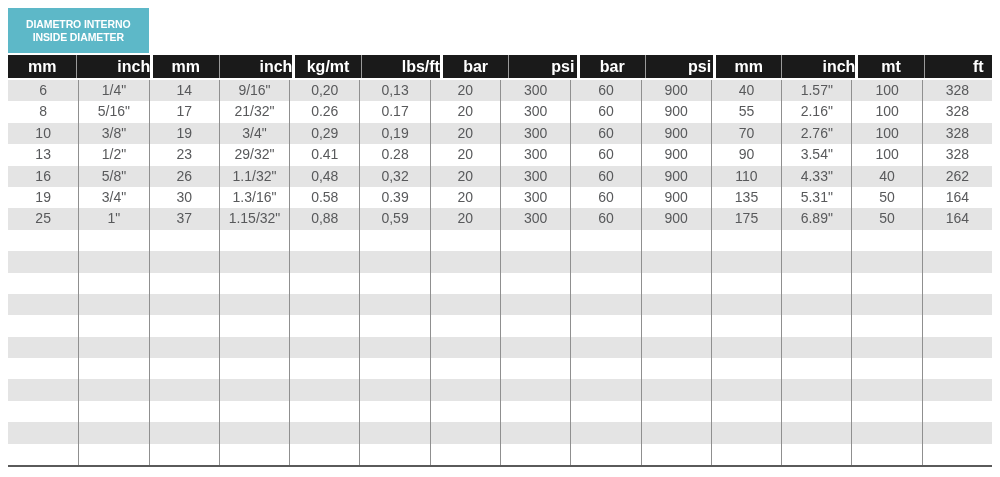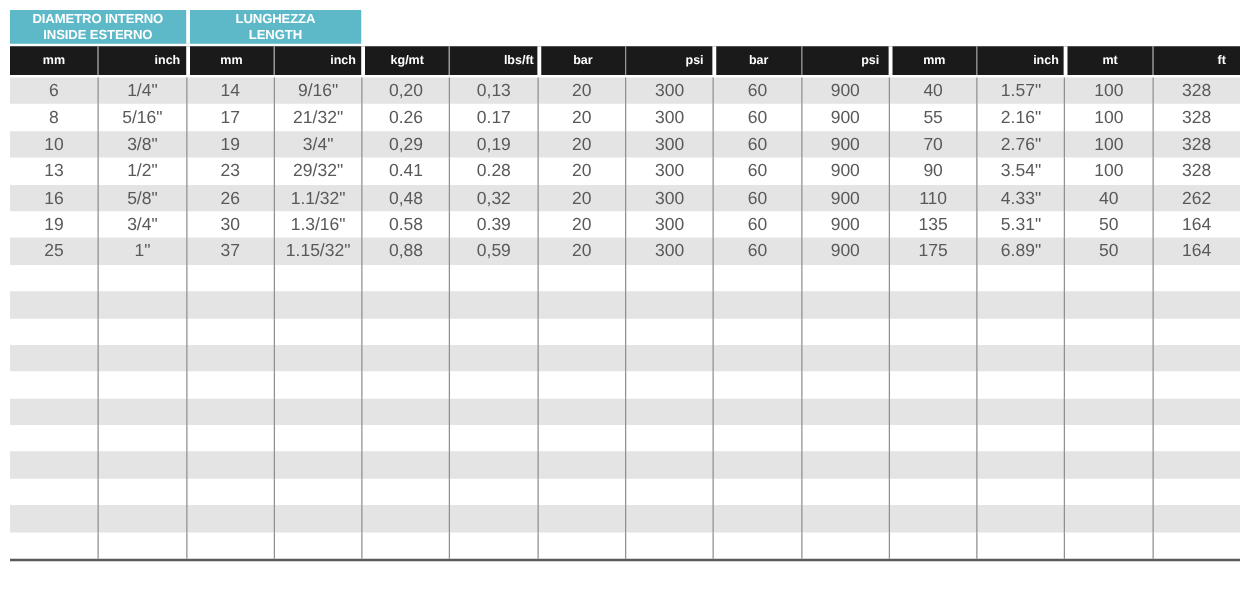--- a/index.html
+++ b/index.html
@@ -22,21 +22,21 @@
   .spec-table { width: 984px; }
 
   
   .group-row {
     display: grid;
     grid-template-columns: repeat(14, 1fr);
     margin-bottom: 2px;
   }
   .group-box {
     grid-column: span 2;
-    height: 27px;
+    height: 45px;
     background: var(--teal);
     color: var(--header-text);
     display: flex;
     flex-direction: column;
     align-items: center;
     justify-content: center;
     text-align: center;
     font-weight: bold;
     font-size: 10.5px;
     letter-spacing: -0.1px;
@@ -50,21 +50,21 @@
     display: grid;
     grid-template-columns: repeat(14, 1fr);
     margin-bottom: 2px;
   }
   .unit-cell {
     height: 23px;
     line-height: 23px;
     background: var(--black-bar);
     color: #ffffff;
     font-weight: bold;
-    font-size: 10px;
+    font-size: 16px;
     text-align: center;
   }
   .unit-cell.inner-sep  { border-left: 1px solid #9a9a9a; padding-left: 40px; }
   .unit-cell.group-sep  { border-left: 3px solid #ffffff; }
 
   
   .table-body { border-bottom: 2px solid var(--bottom-border); }
   .body-row {
     display: grid;
     grid-template-columns: repeat(14, 1fr);
@@ -83,25 +83,21 @@
   .cell:first-child { border-left: none; }
 </style>
 </head>
 <body>
 
 <div class="page">
   <div class="spec-table">
     <div class="group-row" id="group-row">
         <div class="group-box">
           <div>DIAMETRO INTERNO</div>
-          <div>INSIDE ESTERNO</div>
-        </div>
-        <div class="group-box">
-          <div>LUNGHEZZA</div>
-          <div>LENGTH</div>
+          <div>INSIDE DIAMETER</div>
         </div>
       </div>
     <div class="units-row" id="units-row">
         <div class="unit-cell">mm</div>
         <div class="unit-cell inner-sep">inch</div>
         <div class="unit-cell group-sep">mm</div>
         <div class="unit-cell inner-sep">inch</div>
         <div class="unit-cell group-sep">kg/mt</div>
         <div class="unit-cell inner-sep">lbs/ft</div>
         <div class="unit-cell group-sep">bar</div>

